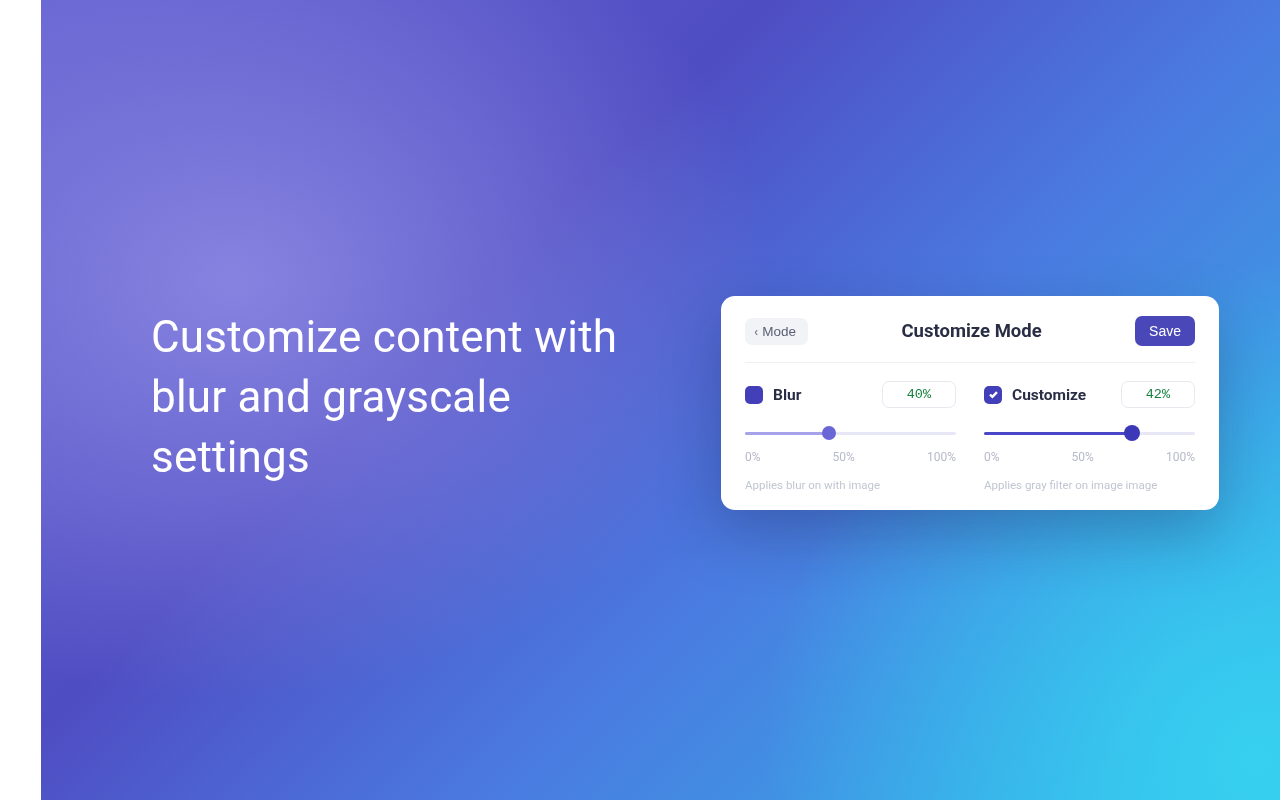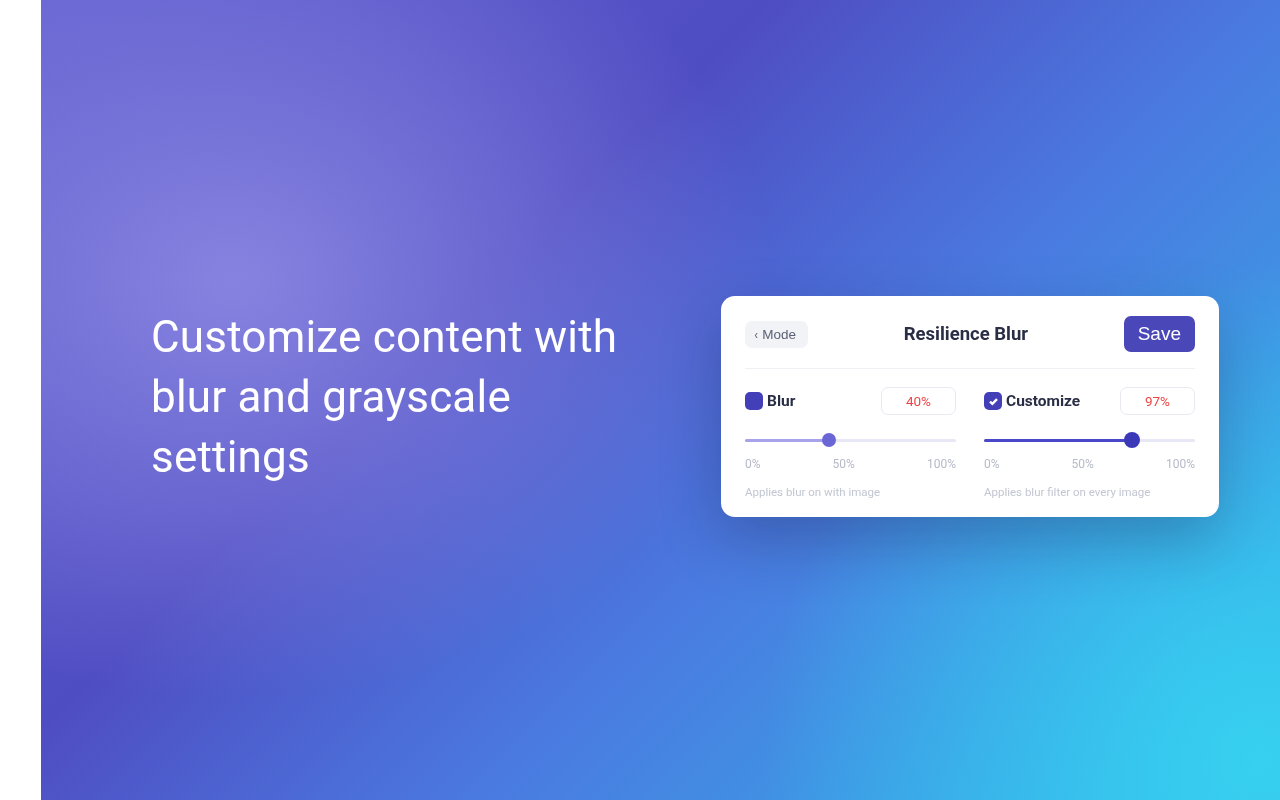--- a/index.html
+++ b/index.html
@@ -64,21 +64,21 @@
     font-size: 18.5px;
     font-weight: 700;
     color: #2a2e45;
   }
   .save-btn {
     background: #4a48b8;
     color: #ffffff;
     border: none;
     border-radius: 7px;
     padding: 7px 14px;
-    font-size: 19px;
+    font-size: 14px;
     font-weight: 500;
     cursor: pointer;
   }
 
   .controls {
     display: flex;
     gap: 28px;
     padding-top: 18px;
   }
   .control {
@@ -87,44 +87,45 @@
   }
   .control-top {
     display: flex;
     align-items: center;
     justify-content: space-between;
     margin-bottom: 18px;
   }
   .control-label {
     display: flex;
     align-items: center;
-    gap: 4px;
+    gap: 10px;
     font-size: 15.5px;
     font-weight: 700;
     color: #2a2e45;
   }
   .checkbox {
     width: 18px; height: 18px;
     border-radius: 5px;
     background: #433fb8;
     display: inline-flex;
     align-items: center;
     justify-content: center;
     cursor: pointer;
   }
   .checkbox svg { width: 11px; height: 11px; stroke: #fff; stroke-width: 2.6; fill: none; }
   .value-box {
     border: 1px solid #e7e9ef;
     border-radius: 7px;
     padding: 5px 24px;
     font-size: 13.5px;
-    color: #ef4444;
+    color: #15803d;
     background: #fff;
     min-width: 48px;
     text-align: center;
+    font-family: Liberation Mono, monospace;
   }
 
   .slider-wrap { position: relative; height: 14px; margin-bottom: 10px; }
   .track {
     position: absolute;
     left: 0; right: 0;
     top: 6px;
     height: 3px;
     border-radius: 3px;
     background: #e8e7f6;
@@ -170,21 +171,21 @@
 <div class="canvas">
 
   <div class="headline">Customize content with blur and grayscale settings</div>
 
   <div class="card">
     <div class="card-header">
       <button class="back-btn">
         <span class="chev">‹</span>
         <span>Mode</span>
       </button>
-      <div class="card-title">Resilience Blur</div>
+      <div class="card-title">Customize Mode</div>
       <button class="save-btn">Save</button>
     </div>
 
     <div class="controls">
 
       <div class="control">
         <div class="control-top">
           <div class="control-label">
             <span class="checkbox"></span>
             <span>Blur</span>
@@ -207,31 +208,31 @@
       <div class="control">
         <div class="control-top">
           <div class="control-label">
             <span class="checkbox">
               <svg viewBox="0 0 12 12">
                   <path d="M2.2 6.2 L4.8 8.6 L9.8 3.4"></path>
                 </svg>
             </span>
             <span>Customize</span>
           </div>
-          <div class="value-box">97%</div>
+          <div class="value-box">42%</div>
         </div>
         <div class="slider-wrap">
           <div class="track"></div>
           <div class="fill strong" style="width:70%"></div>
           <div class="thumb strong" style="left:70%"></div>
         </div>
         <div class="ticks">
           <span>0%</span>
           <span>50%</span>
           <span>100%</span>
         </div>
-        <div class="helper">Applies blur filter on every image</div>
+        <div class="helper">Applies gray filter on image image</div>
       </div>
 
     </div>
   </div>
 
 </div>
 
 </body></html>

